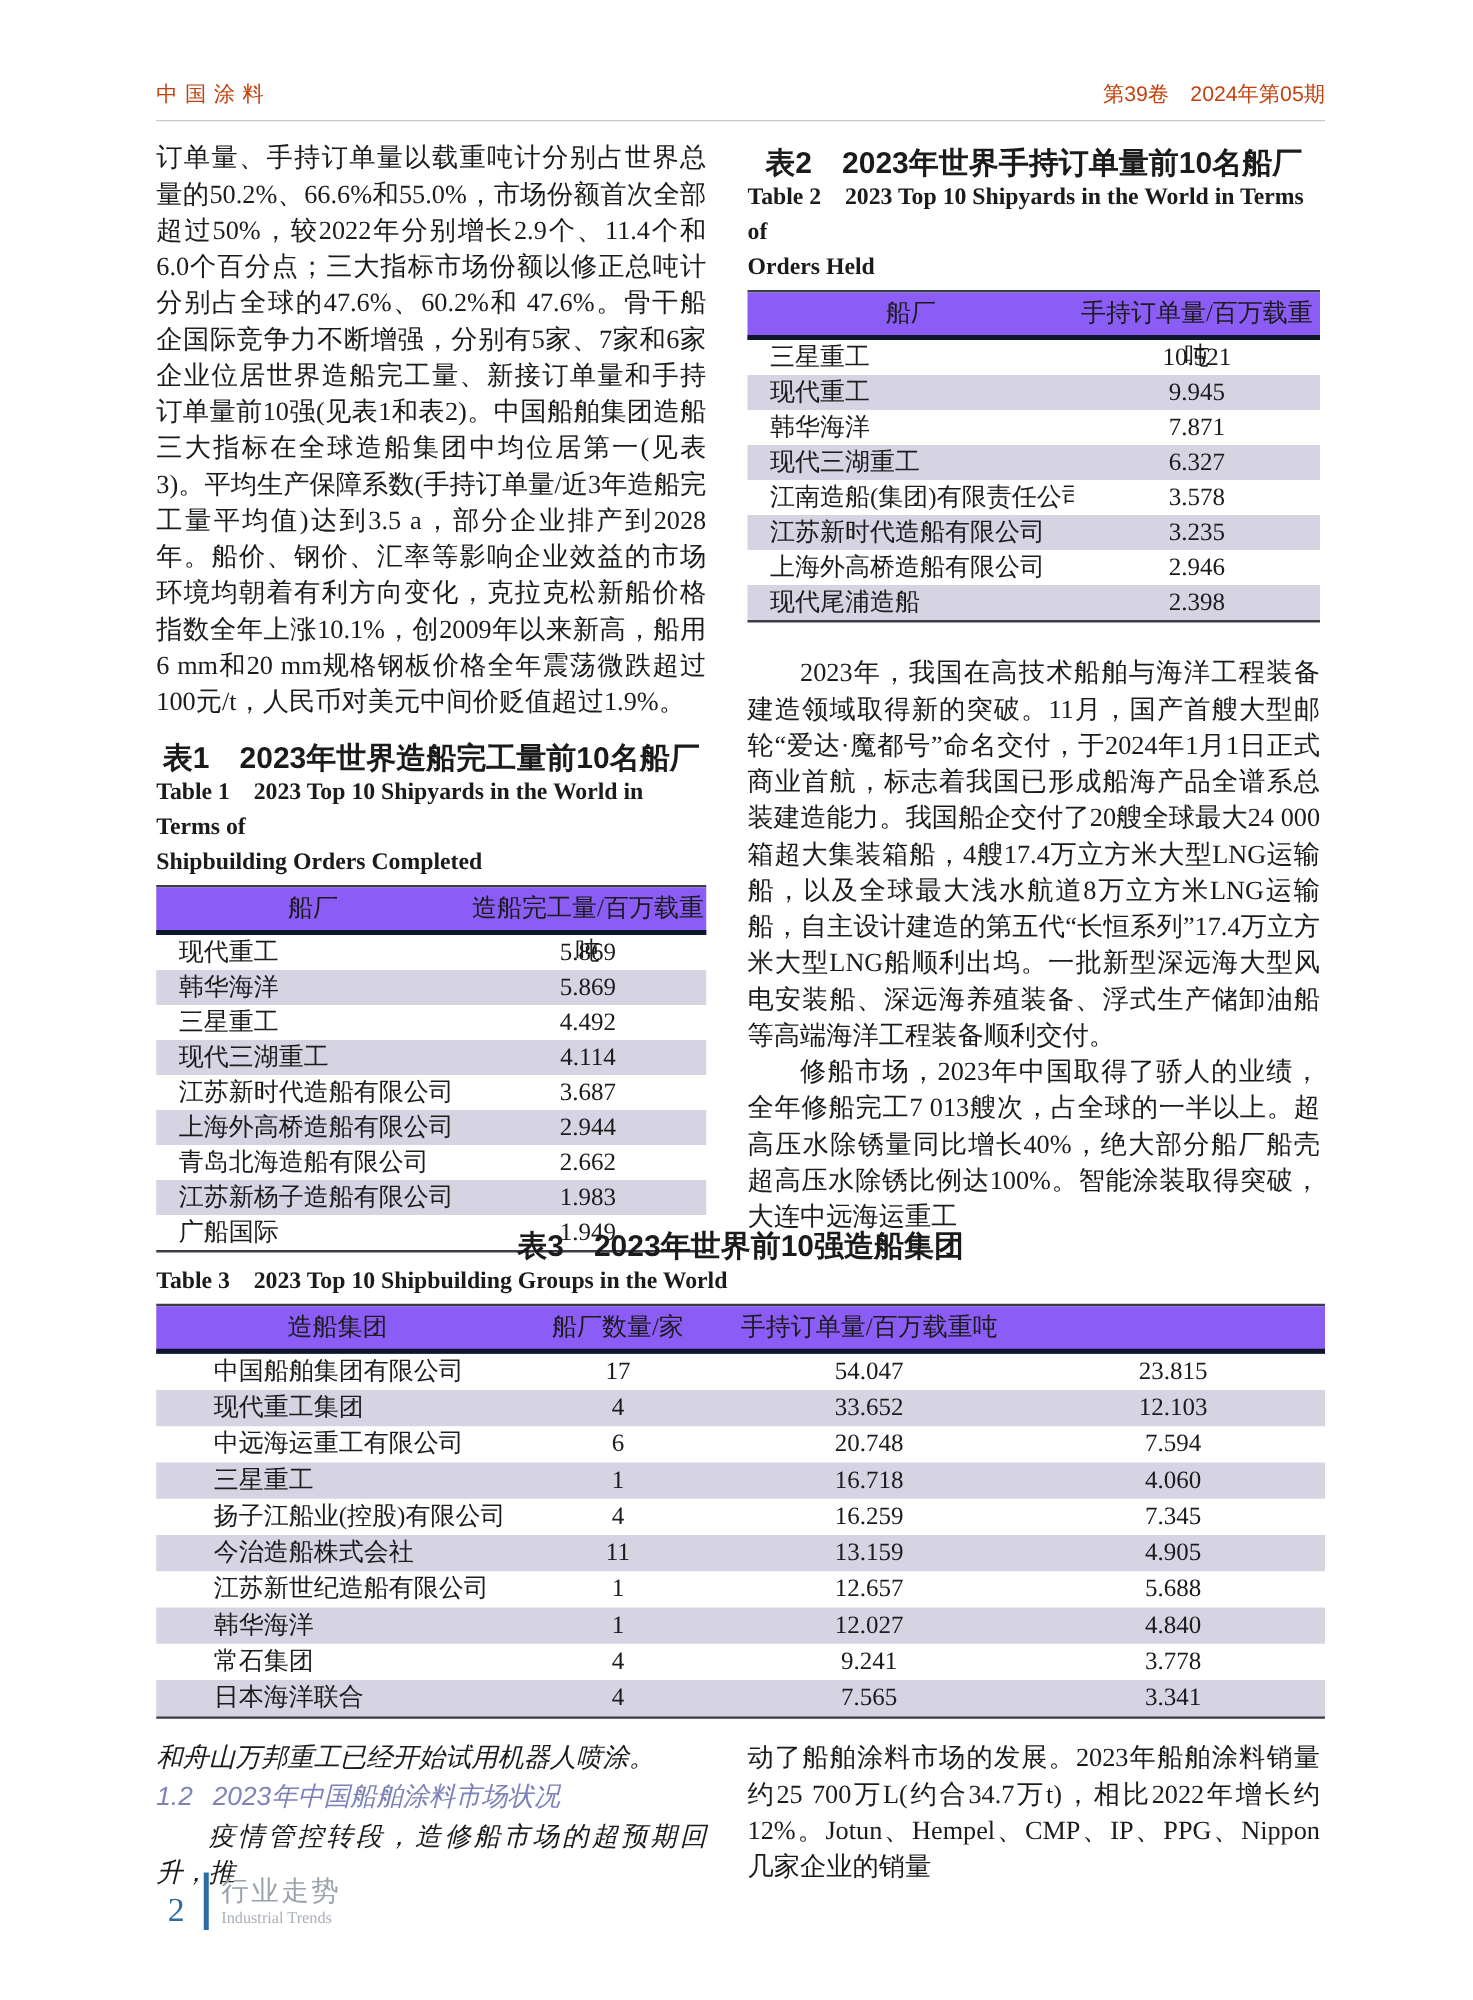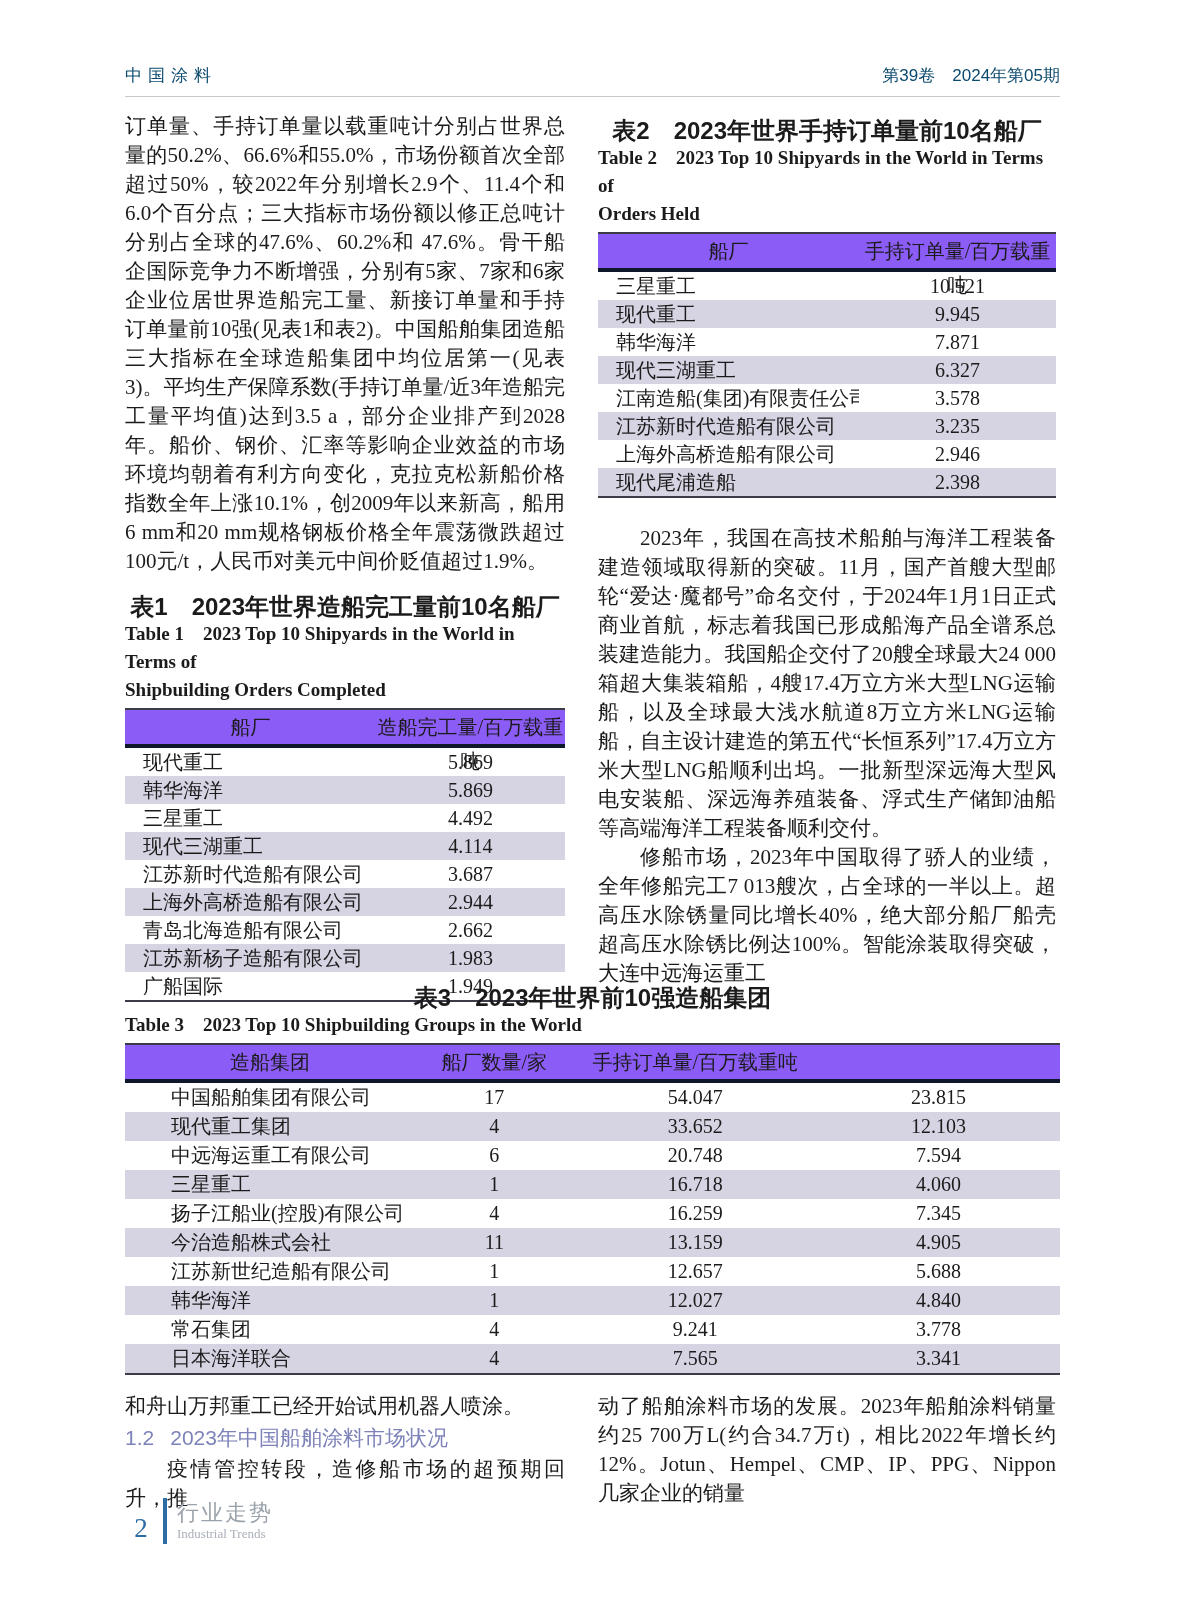--- a/index.html
+++ b/index.html
@@ -6,21 +6,21 @@
   body{
     width:1178px;height:1600px;background:#ffffff;position:relative;
     font-family:"Liberation Serif","DejaVu Serif",serif;color:#1b1b1b;
     overflow:hidden;
   }
   .page{position:absolute;inset:0;}
   
   .page-header{
     position:absolute;left:125px;top:64px;width:935px;
     display:flex;justify-content:space-between;align-items:flex-end;
-    color:#0c4a6e;font-size:17px;
+    color:#c2410c;font-size:17px;
     border-bottom:1px solid #c3c8cd;padding-bottom:9px;
     font-family:"Liberation Sans","DejaVu Sans",sans-serif;
   }
   .journal-name{letter-spacing:6px;}
   
   .col{position:absolute;top:112px;}
   .col.left{left:125px;width:440px;}
   .col.right{left:598px;width:458px;}
   .body-text{
     margin:0;font-size:21px;line-height:29px;text-align:justify;
@@ -54,21 +54,21 @@
   
   .c3-name{width:31%;padding-left:46px;box-sizing:border-box;white-space:nowrap;overflow:hidden;}
   .c3-count{width:17%;text-align:center;}
   .c3-held{width:26%;text-align:center;}
   .c3-new{width:26%;text-align:center;}
   .thead .c3-name{text-align:center;padding-left:0;}
   
   .table3-wrap{position:absolute;left:125px;top:985px;width:935px;}
   
   .bottom{position:absolute;top:1392px;}
-  .bottom.left{left:125px;width:440px;}
+  .bottom.left{left:125px;width:440px;font-style:italic;}
   .bottom.right{left:598px;width:458px;}
   .section-heading{
     display:flex;gap:16px;align-items:baseline;
     color:#7d82b8;font-size:21px;line-height:34px;
     font-family:"Liberation Sans","DejaVu Sans",sans-serif;
   }
   
   .footer{
     position:absolute;left:127px;top:1498px;
     display:flex;align-items:center;

